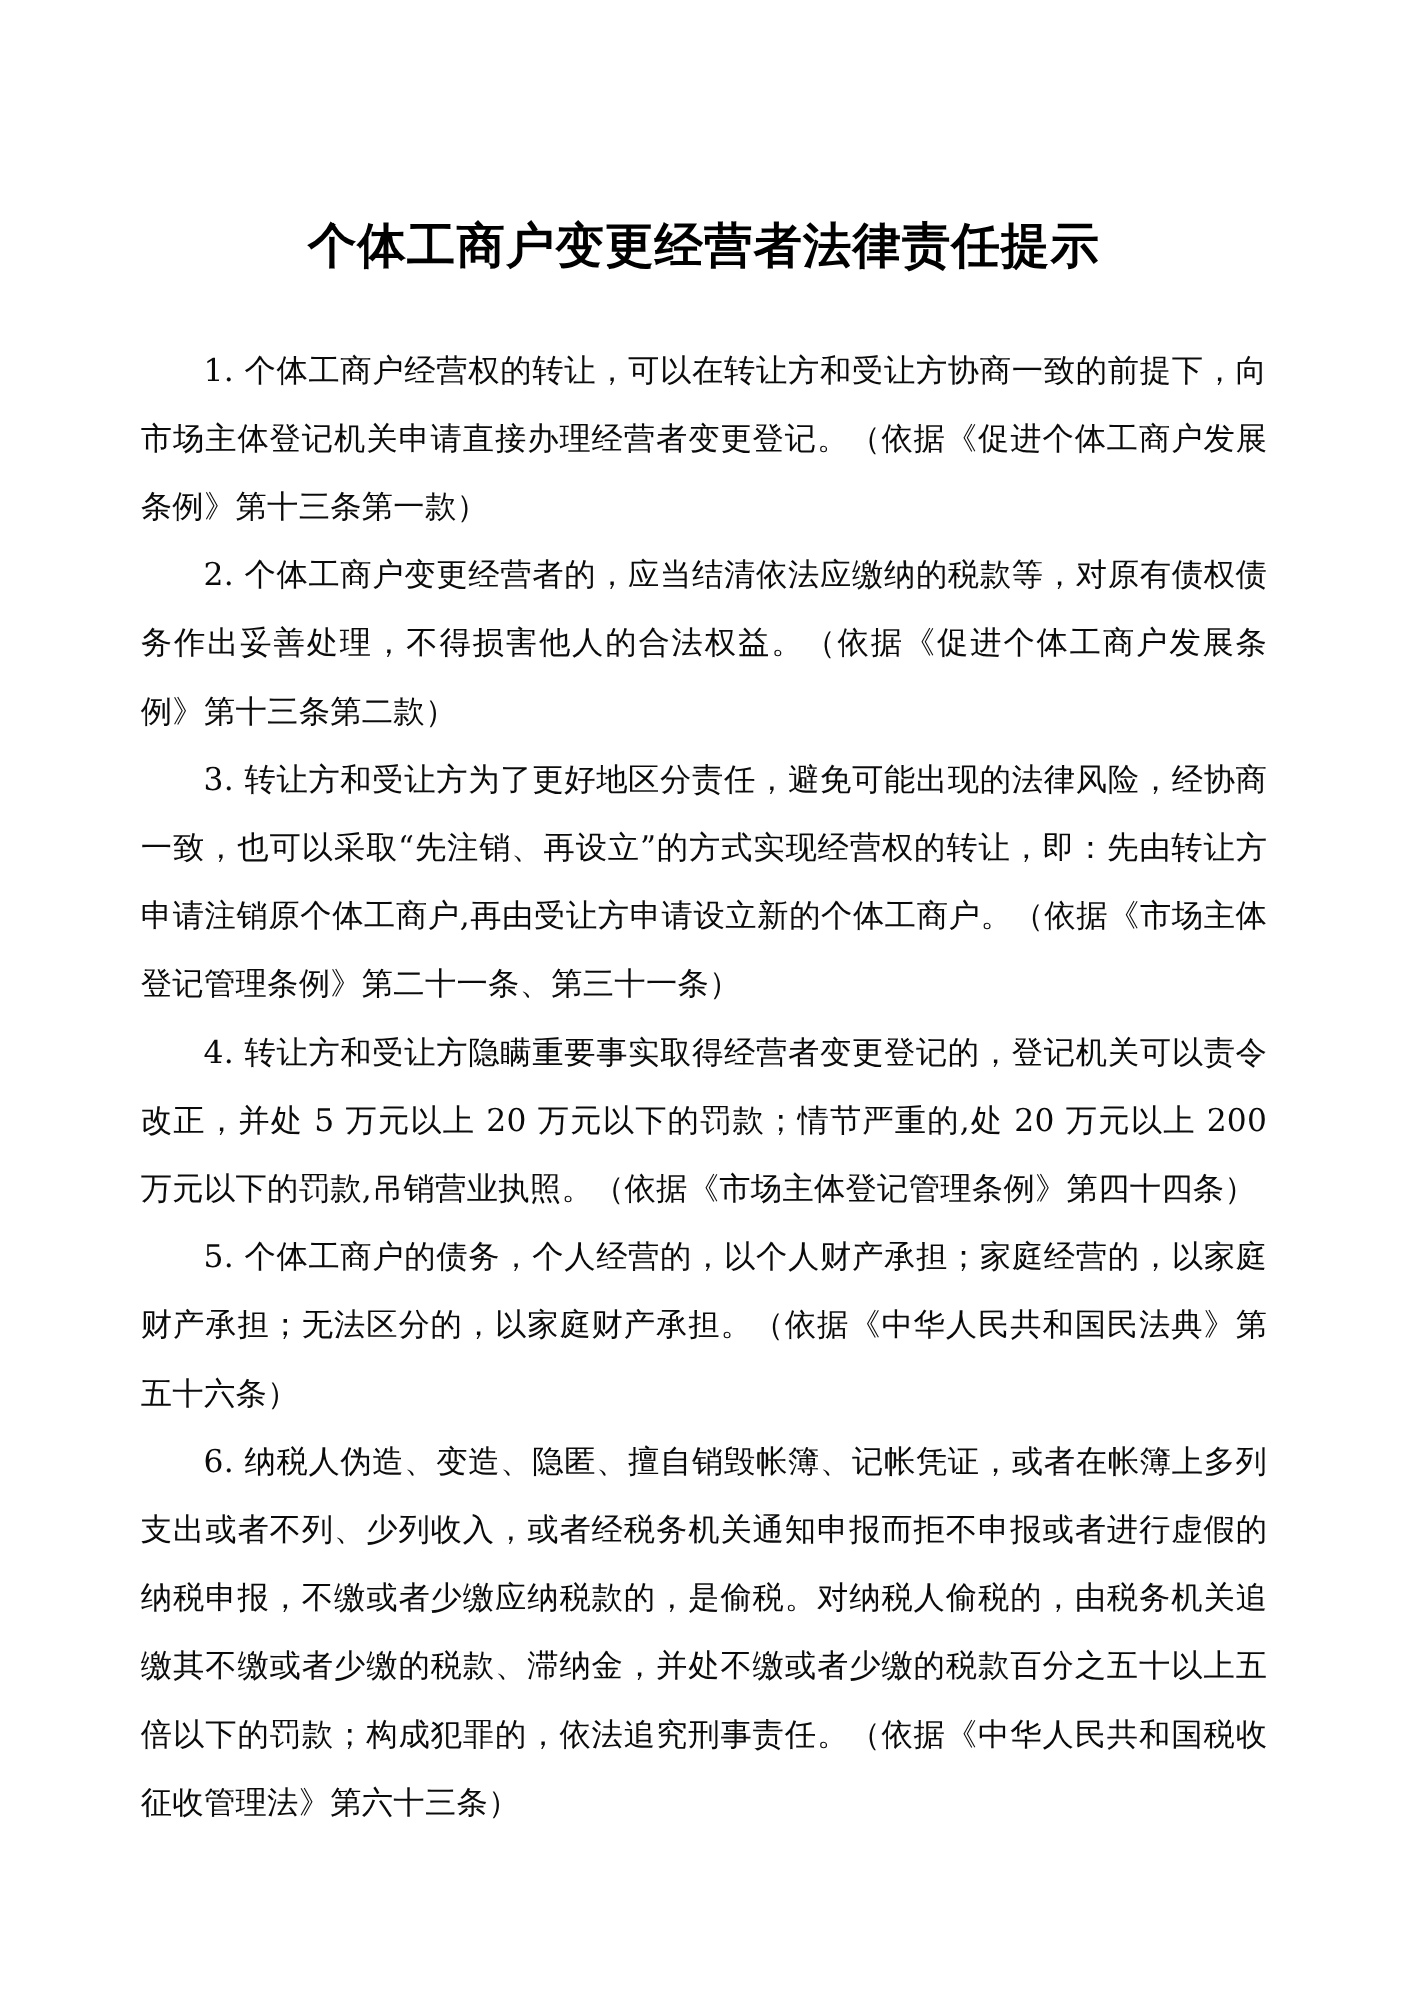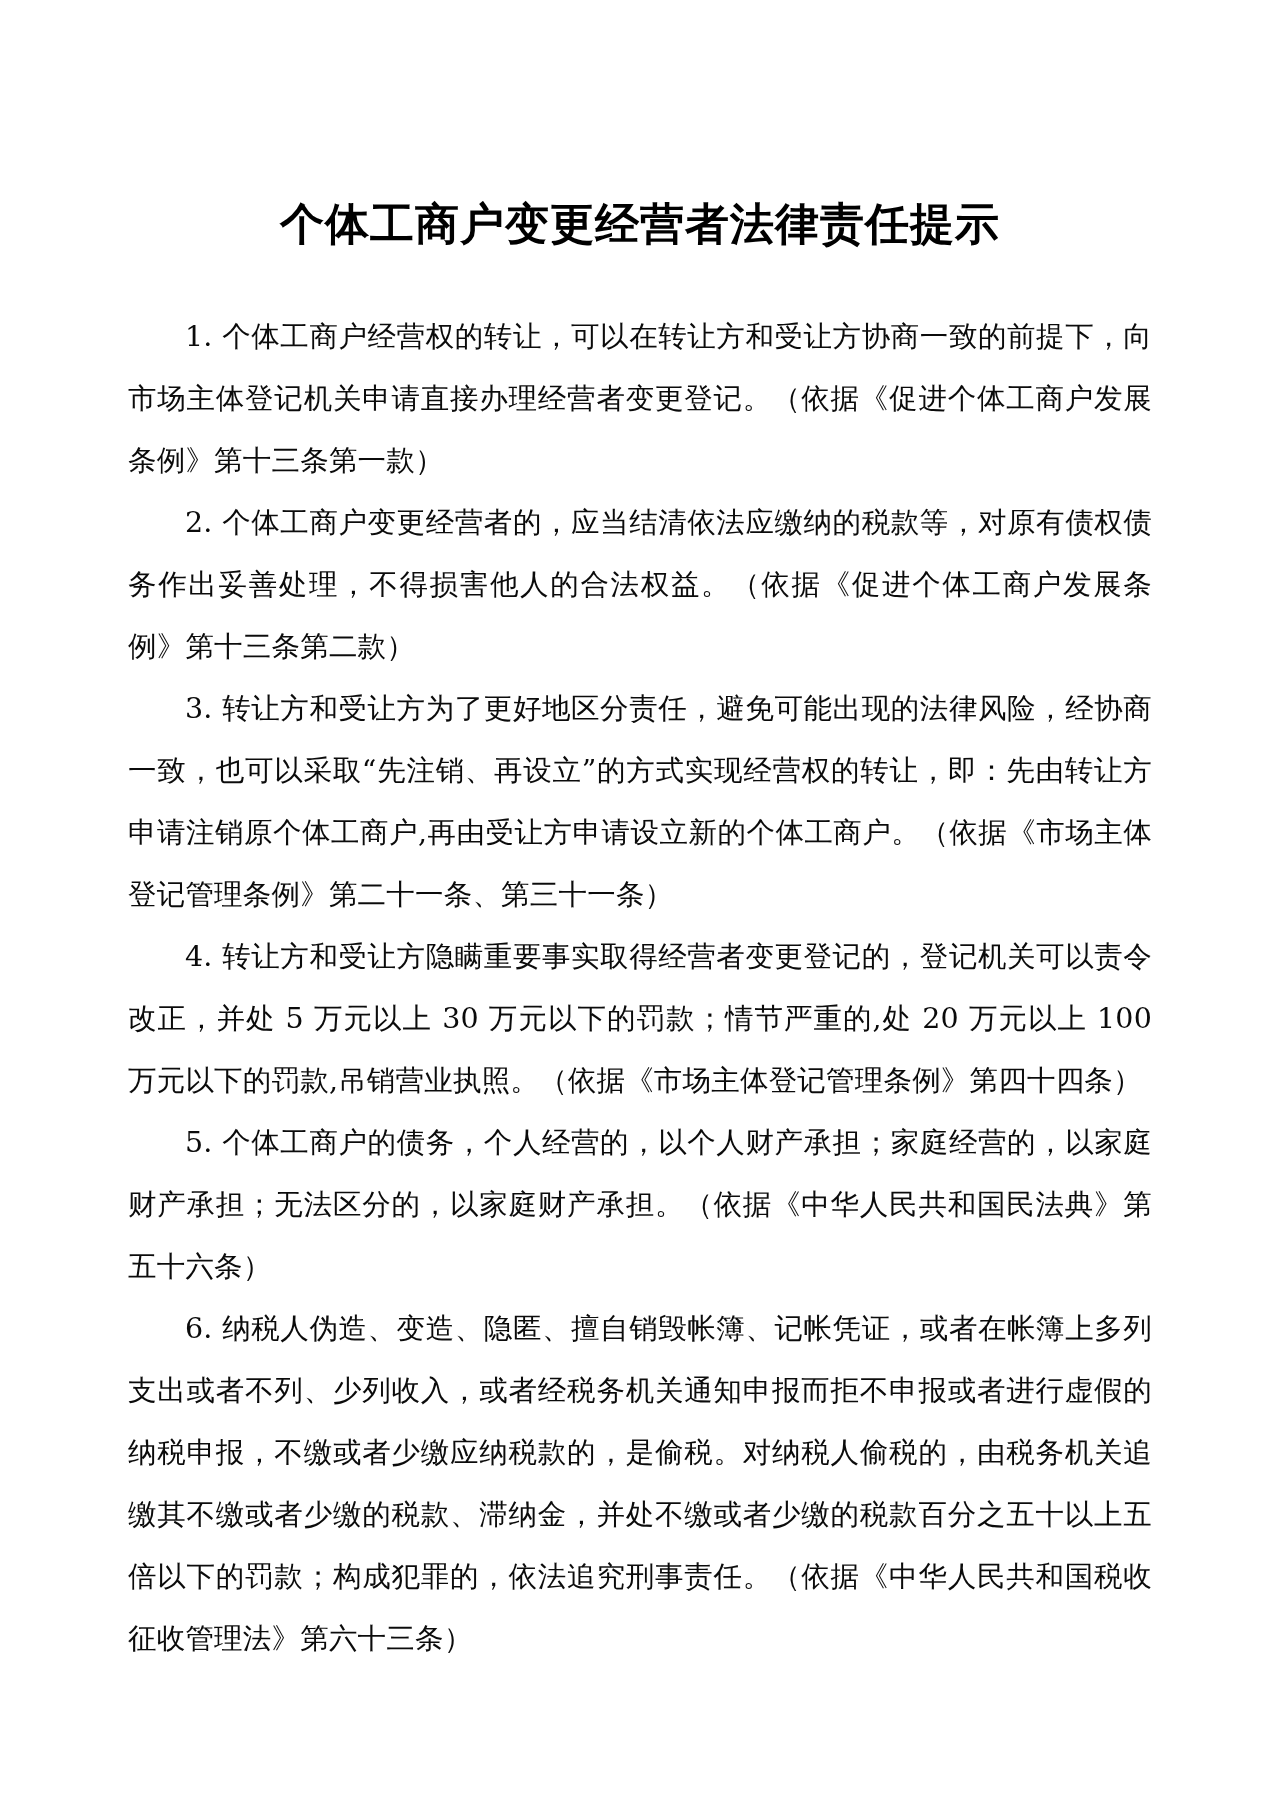--- a/index.html
+++ b/index.html
@@ -60,19 +60,19 @@
 
 <div class="page">
   <div class="content">
 
     <h1 class="doc-title">个体工商户变更经营者法律责任提示</h1>
 
     <div class="body-text">
       <p class="para">1. 个体工商户经营权的转让，可以在转让方和受让方协商一致的前提下，向市场主体登记机关申请直接办理经营者变更登记。（依据《促进个体工商户发展条例》第十三条第一款）</p>
       <p class="para">2. 个体工商户变更经营者的，应当结清依法应缴纳的税款等，对原有债权债务作出妥善处理，不得损害他人的合法权益。（依据《促进个体工商户发展条例》第十三条第二款）</p>
       <p class="para">3. 转让方和受让方为了更好地区分责任，避免可能出现的法律风险，经协商一致，也可以采取“先注销、再设立”的方式实现经营权的转让，即：先由转让方申请注销原个体工商户,再由受让方申请设立新的个体工商户。（依据《市场主体登记管理条例》第二十一条、第三十一条）</p>
-      <p class="para">4. 转让方和受让方隐瞒重要事实取得经营者变更登记的，登记机关可以责令改正，并处 5 万元以上 30 万元以下的罚款；情节严重的,处 20 万元以上 100 万元以下的罚款,吊销营业执照。（依据《市场主体登记管理条例》第四十四条）</p>
+      <p class="para">4. 转让方和受让方隐瞒重要事实取得经营者变更登记的，登记机关可以责令改正，并处 5 万元以上 20 万元以下的罚款；情节严重的,处 20 万元以上 200 万元以下的罚款,吊销营业执照。（依据《市场主体登记管理条例》第四十四条）</p>
       <p class="para">5. 个体工商户的债务，个人经营的，以个人财产承担；家庭经营的，以家庭财产承担；无法区分的，以家庭财产承担。（依据《中华人民共和国民法典》第五十六条）</p>
       <p class="para">6. 纳税人伪造、变造、隐匿、擅自销毁帐簿、记帐凭证，或者在帐簿上多列支出或者不列、少列收入，或者经税务机关通知申报而拒不申报或者进行虚假的纳税申报，不缴或者少缴应纳税款的，是偷税。对纳税人偷税的，由税务机关追缴其不缴或者少缴的税款、滞纳金，并处不缴或者少缴的税款百分之五十以上五倍以下的罚款；构成犯罪的，依法追究刑事责任。（依据《中华人民共和国税收征收管理法》第六十三条）</p>
     </div>
 
   </div>
 </div>
 
 </body></html>

